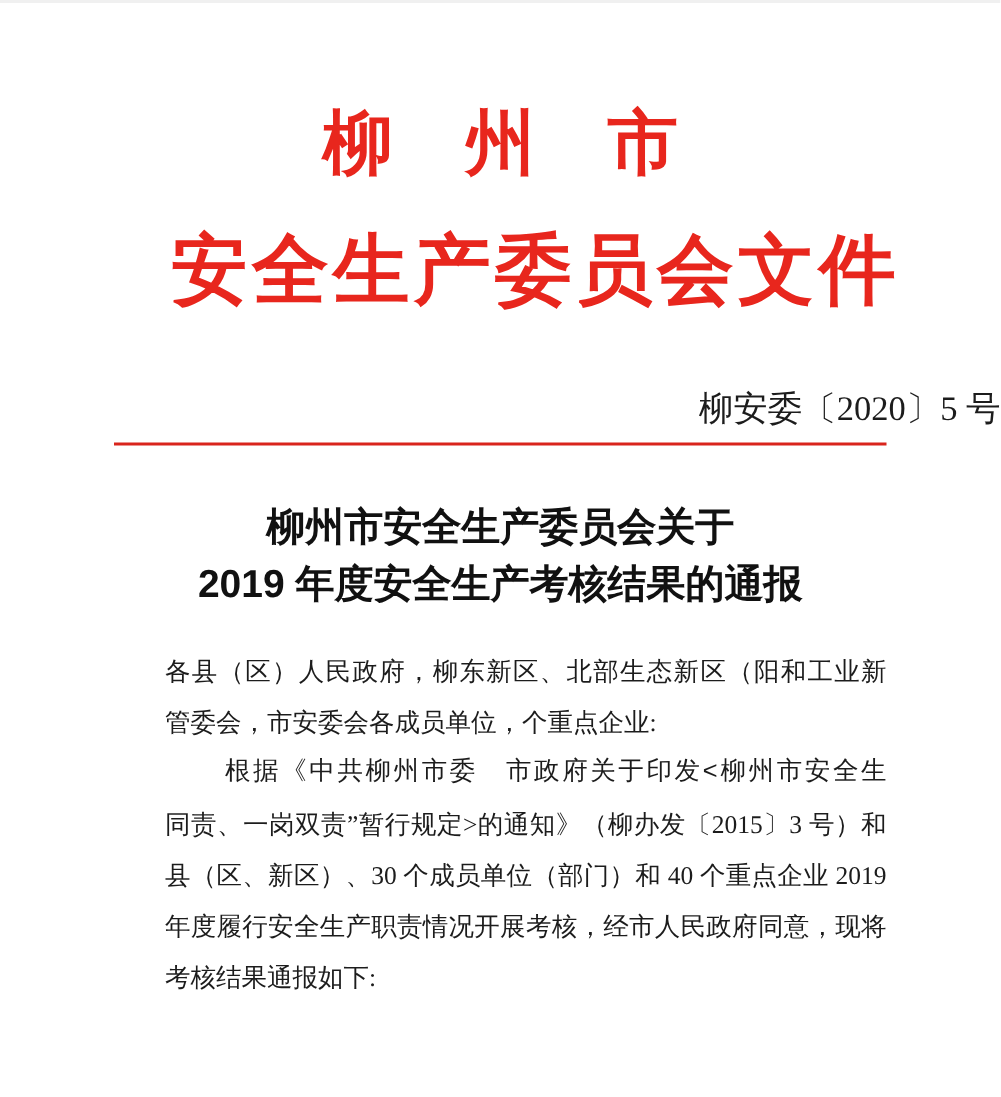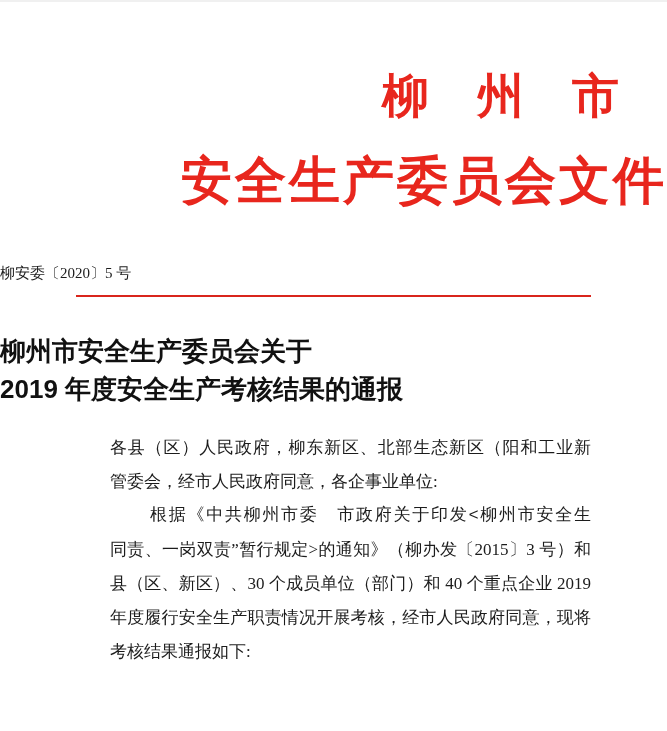--- a/index.html
+++ b/index.html
@@ -13,21 +13,21 @@
     height: 731px;
     background: #ffffff;
     border-top: 2px solid #f0f0f0;
     box-sizing: border-box;
     overflow: hidden;
     font-family: "Liberation Serif", serif;
     color: #1a1a1a;
   }
   
   .red-header {
-    text-align: right;
+    text-align: center;
     color: #e8261d;
   }
   .header-line1 {
     margin-top: 70px;
     font-size: 47px;
     line-height: 48px;
     font-weight: bold;
     letter-spacing: 48px;
     padding-left: 48px; 
     white-space: nowrap;
@@ -37,35 +37,35 @@
     font-size: 51px;
     line-height: 56px;
     font-weight: bold;
     letter-spacing: 3px;
     white-space: nowrap;
     padding-left: 47px;
   }
   
   .doc-number {
     margin-top: 51px;
-    text-align: left;
-    font-size: 15px;
+    text-align: right;
+    font-size: 23px;
     line-height: 26px;
     color: #1c1c1c;
   }
   
   .red-rule {
     height: 2px;
     margin: 9px 76px 0 76px;
     background: #d9251c;
   }
   
   .doc-title {
     margin-top: 35px;
-    text-align: left;
+    text-align: center;
     font-family: "Liberation Sans", sans-serif;
     font-weight: bold;
     font-size: 26px;
     line-height: 38px;
     color: #111111;
   }
   
   .doc-body {
     margin: 23px 76px 0 76px;
     font-size: 17px;
@@ -103,21 +103,21 @@
 
   <div class="doc-title">
     <div>柳州市安全生产委员会关于</div>
     <div>2019 年度安全生产考核结果的通报</div>
   </div>
 
   <div class="doc-body">
 
     <div>
       <div class="body-line">各县（区）人民政府，柳东新区、北部生态新区（阳和工业新区）</div>
-      <div class="body-line last">管委会，经市人民政府同意，各企事业单位:</div>
+      <div class="body-line last">管委会，市安委会各成员单位，个重点企业:</div>
     </div>
 
     <div>
       <div class="body-line indent">根据《中共柳州市委　市政府关于印发&lt;柳州市安全生产“党政</div>
       <div class="body-line">同责、一岗双责”暂行规定&gt;的通知》（柳办发〔2015〕3 号）和《柳</div>
       <div class="body-line">县（区、新区）、30 个成员单位（部门）和 40 个重点企业 2019</div>
       <div class="body-line">年度履行安全生产职责情况开展考核，经市人民政府同意，现将</div>
       <div class="body-line last">考核结果通报如下:</div>
     </div>
 

